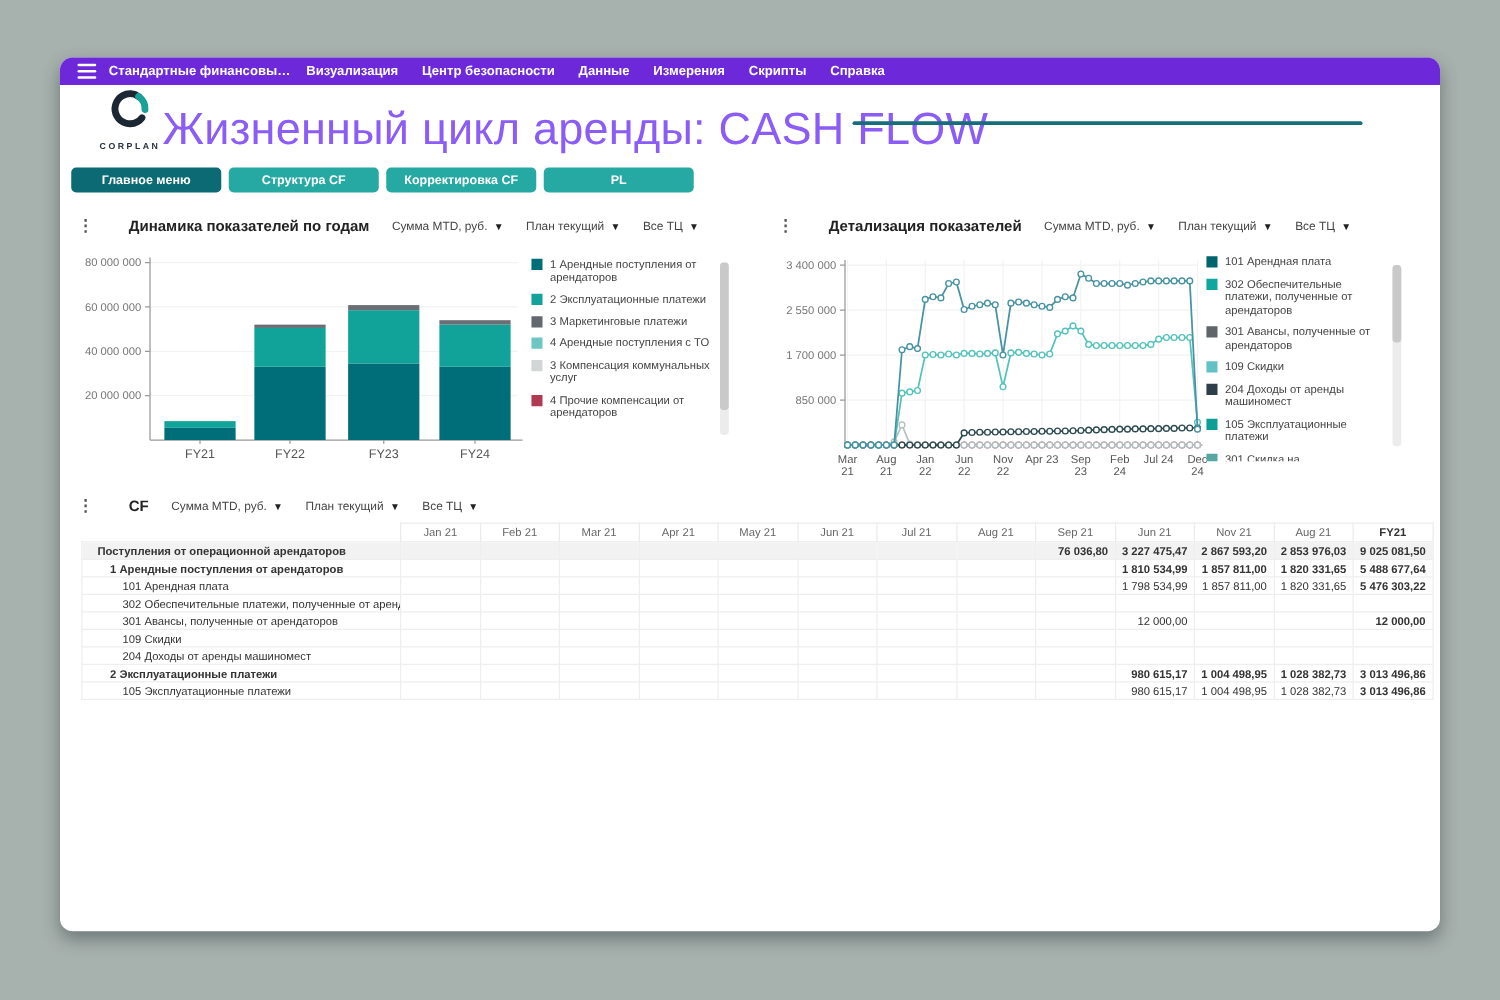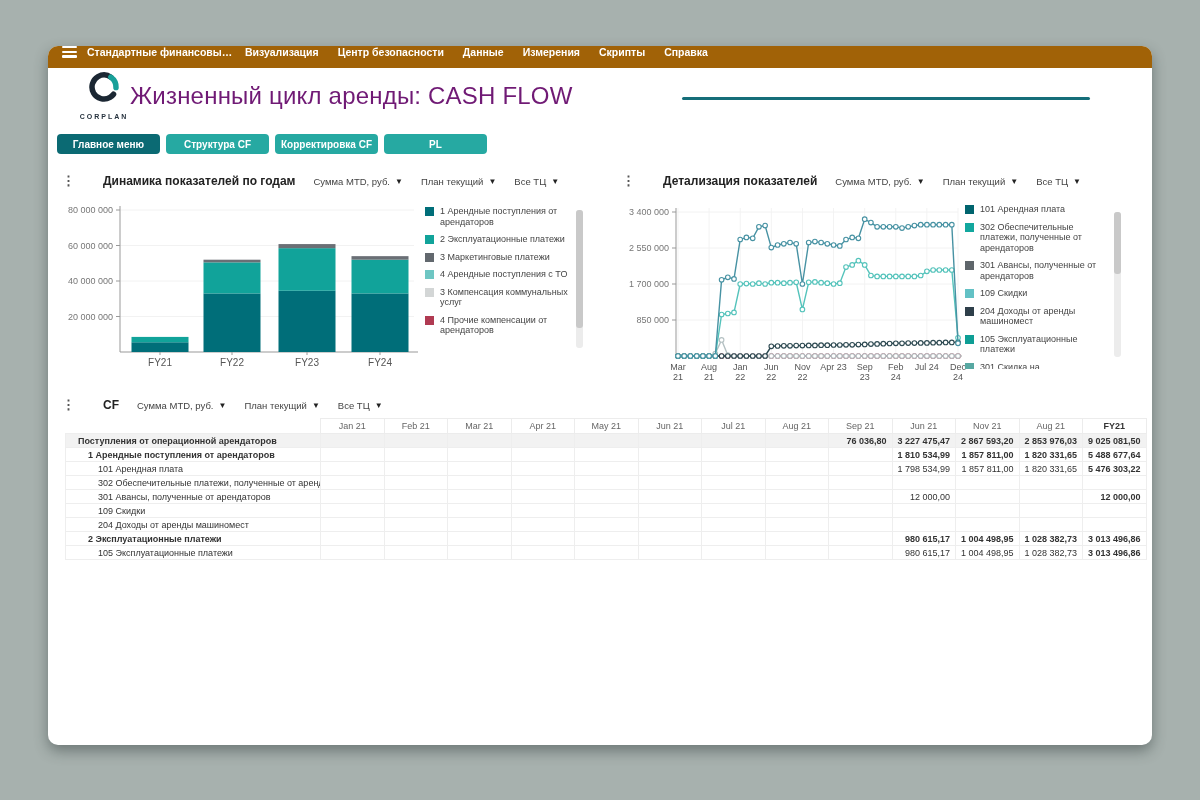--- a/index.html
+++ b/index.html
@@ -3,37 +3,37 @@
 <meta charset="utf-8">
 <style>
   * { margin:0; padding:0; box-sizing:border-box; }
   html,body { width:1200px; height:800px; }
   body { background:#a7b1ae; font-family:"Liberation Sans", sans-serif; overflow:hidden; position:relative; }
 
   .card { position:absolute; left:48px; top:46px; width:1104px; height:699px;
           background:#ffffff; border-radius:10px; box-shadow:0 6px 14px rgba(40,50,50,.45); }
 
   
-  .topbar { position:absolute; left:0; top:0; width:1104px; height:22px; background:#a16207;
-            border-radius:10px 10px 0 0; display:flex; align-items:flex-start; color:#fff; }
+  .topbar { position:absolute; left:0; top:0; width:1104px; height:22px; background:#6d28d9;
+            border-radius:10px 10px 0 0; display:flex; align-items:center; color:#fff; }
   .hamburger { margin-left:14px; display:flex; flex-direction:column; gap:2.5px; cursor:pointer; }
   .hamburger i { display:block; width:15px; height:2.2px; background:#fff; border-radius:1px; }
   .workspace { margin-left:10px; font-size:10.5px; font-weight:700; }
   .top-menu { position:absolute; left:197px; display:flex; gap:19px; }
   .menu-item { font-size:10.5px; font-weight:700; cursor:pointer; white-space:nowrap; }
 
   
   .logo { position:absolute; left:28px; top:24px; width:56px; text-align:center; }
   .logo-text { display:block; font-size:7px; letter-spacing:2px; color:#26323e; font-weight:700; margin-top:-1px; }
-  .page-title { position:absolute; left:82px; top:36px; font-size:24px; font-weight:400; color:#701a75; letter-spacing:.2px; }
+  .page-title { position:absolute; left:82px; top:36px; font-size:36px; font-weight:400; color:#8b5cf6; letter-spacing:.2px; }
   .title-rule { position:absolute; left:634px; top:51px; width:408px; height:3px; background:#156e79; border-radius:2px; }
 
   
   .nav-buttons { position:absolute; left:9px; top:88px; display:flex; gap:6px; }
-  .nav-btn { width:103px; height:20px; border:none; border-radius:4px; background:#26a9a2; color:#fff;
+  .nav-btn { width:120px; height:20px; border:none; border-radius:4px; background:#26a9a2; color:#fff;
              font-size:10px; font-weight:700; font-family:"Liberation Sans",sans-serif; cursor:pointer; }
   .nav-btn.active { background:#0b6a73; }
 
   
   .panel-header { position:absolute; height:18px; display:flex; align-items:center; gap:8px; }
   .drag-handle { font-size:13px; font-weight:700; color:#555; line-height:14px; cursor:grab; }
   .panel-title { font-size:12px; font-weight:700; color:#222; white-space:nowrap;margin-left:20px; }
   .filters { display:flex; gap:18px; margin-left:10px; }
   .filter { font-size:9.5px; color:#444; display:flex; align-items:center; gap:5px; cursor:pointer; white-space:nowrap; }
   .filter .chev { font-size:8px; color:#222; }

